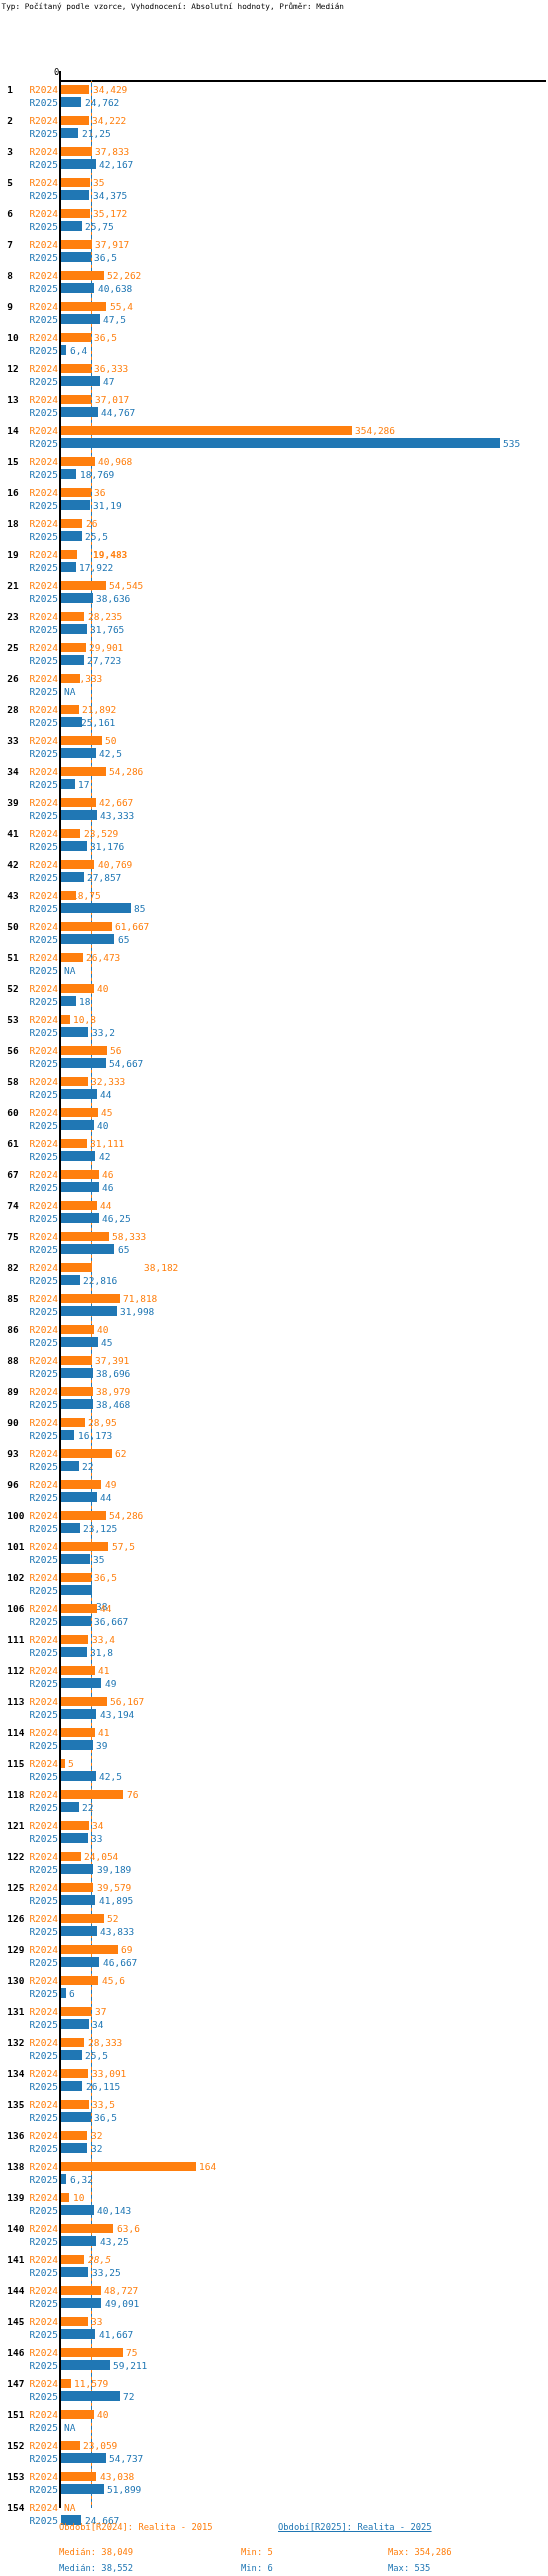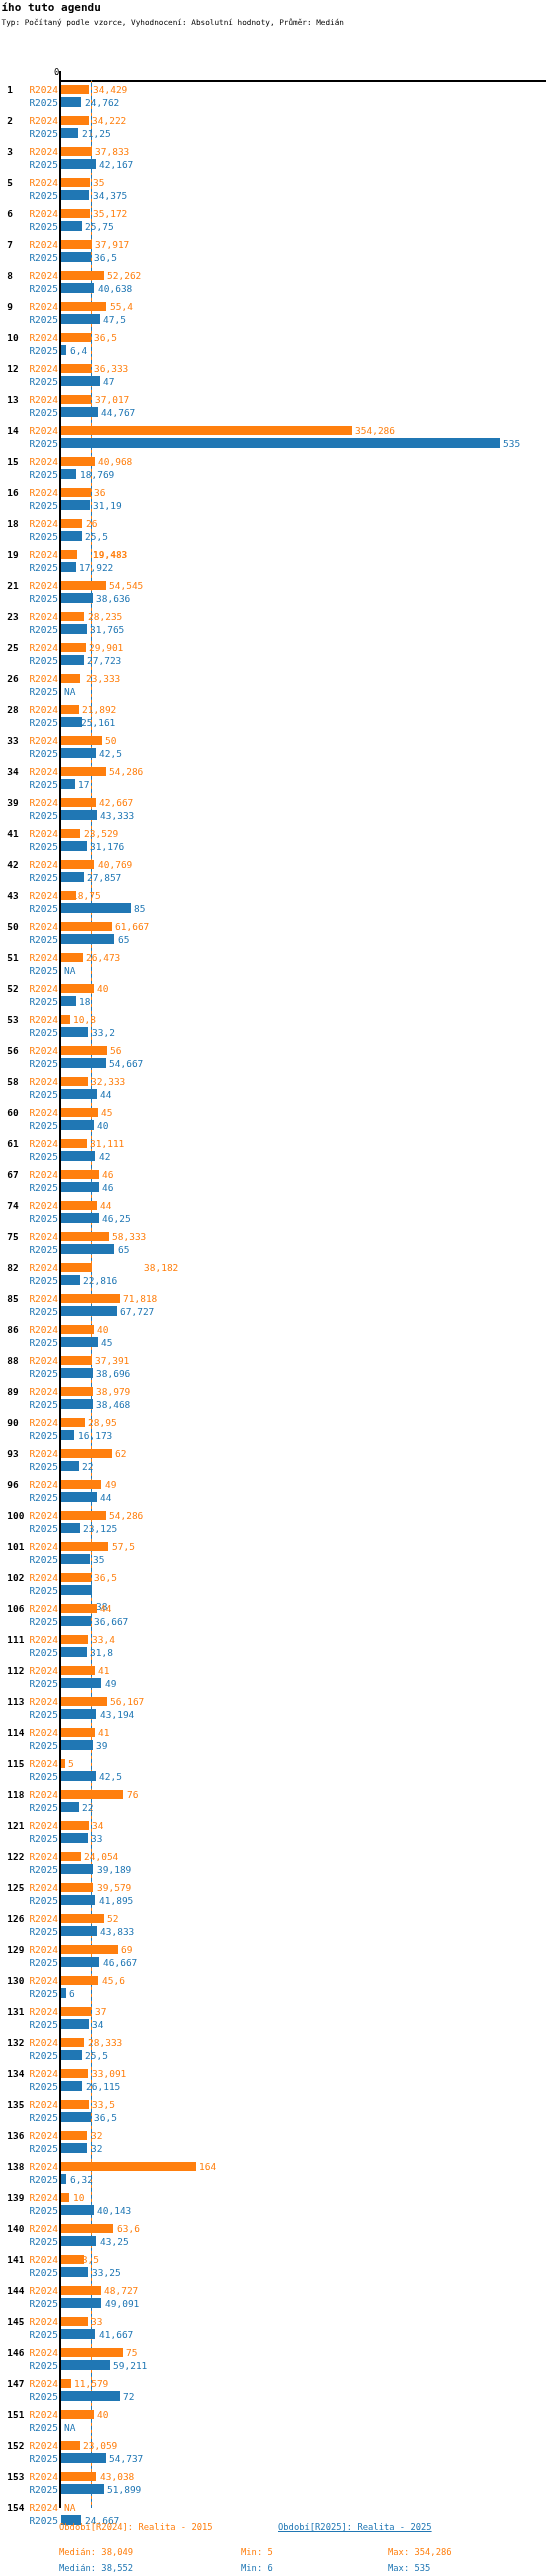--- a/index.html
+++ b/index.html
@@ -32,21 +32,20 @@
   .fitem{position:absolute;font-size:8.8px;line-height:11px;white-space:nowrap;}
   .c24{color:#ff7f0e;}
   .c25{color:#2077b4;}
 </style>
 </head>
 <body>
 
 <div class="page">
 
   <div class="header">
-    <div class="title-line">ího tuto agendu</div>
     <div class="meta-line">Typ: Počítaný podle vzorce, Vyhodnocení: Absolutní hodnoty, Průměr: Medián</div>
   </div>
 
   <div class="zero-label">0</div>
   <div class="tick0"></div>
   <div class="haxis"></div>
   <div class="vaxis"></div>
   <div class="median m24"></div>
   <div class="median m25"></div>
 
@@ -296,21 +295,21 @@
           <span class="slbl" style="color: rgb(32, 119, 180);">R2025</span>
           <div class="bar" style="left: 61px; width: 23px; background: rgb(32, 119, 180);"></div>
           <span class="bval" style="left: 87px; color: rgb(32, 119, 180);">27,723</span>
         </div>
       </div>
       <div class="grp">
         <span class="num">26</span>
         <div class="brow s0">
           <span class="slbl" style="color: rgb(255, 127, 14);">R2024</span>
           <div class="bar" style="left: 61px; width: 19px; background: rgb(255, 127, 14);"></div>
-          <span class="bval" style="left: 86px; color: rgb(255, 127, 14);">23,333</span>
+          <span class="bval" style="left: 68px; color: rgb(255, 127, 14);">23,333</span>
         </div>
         <div class="brow s1">
           <span class="slbl" style="color: rgb(32, 119, 180);">R2025</span>
           <span class="bval" style="left: 64px; color: rgb(32, 119, 180);">NA</span>
         </div>
       </div>
       <div class="grp">
         <span class="num">28</span>
         <div class="brow s0">
           <span class="slbl" style="color: rgb(255, 127, 14);">R2024</span>
@@ -559,21 +558,21 @@
       <div class="grp">
         <span class="num">85</span>
         <div class="brow s0">
           <span class="slbl" style="color: rgb(255, 127, 14);">R2024</span>
           <div class="bar" style="left: 61px; width: 59px; background: rgb(255, 127, 14);"></div>
           <span class="bval" style="left: 123px; color: rgb(255, 127, 14);">71,818</span>
         </div>
         <div class="brow s1">
           <span class="slbl" style="color: rgb(32, 119, 180);">R2025</span>
           <div class="bar" style="left: 61px; width: 56px; background: rgb(32, 119, 180);"></div>
-          <span class="bval" style="left: 120px; color: rgb(32, 119, 180);">67,727</span>
+          <span class="bval" style="left: 120px; color: rgb(32, 119, 180);">31,998</span>
         </div>
       </div>
       <div class="grp">
         <span class="num">86</span>
         <div class="brow s0">
           <span class="slbl" style="color: rgb(255, 127, 14);">R2024</span>
           <div class="bar" style="left: 61px; width: 33px; background: rgb(255, 127, 14);"></div>
           <span class="bval" style="left: 97px; color: rgb(255, 127, 14);">40</span>
         </div>
         <div class="brow s1">
@@ -957,21 +956,21 @@
           <span class="slbl" style="color: rgb(32, 119, 180);">R2025</span>
           <div class="bar" style="left: 61px; width: 35px; background: rgb(32, 119, 180);"></div>
           <span class="bval" style="left: 100px; color: rgb(32, 119, 180);">43,25</span>
         </div>
       </div>
       <div class="grp">
         <span class="num">141</span>
         <div class="brow s0">
           <span class="slbl" style="color: rgb(255, 127, 14);">R2024</span>
           <div class="bar" style="left: 61px; width: 23.4px; background: rgb(255, 127, 14);"></div>
-          <span class="bval" style="left: 76px; color: rgb(255, 127, 14);">28,5</span>
+          <span class="bval" style="left: 88px; color: rgb(255, 127, 14); font-style: italic;">28,5</span>
         </div>
         <div class="brow s1">
           <span class="slbl" style="color: rgb(32, 119, 180);">R2025</span>
           <div class="bar" style="left: 61px; width: 27px; background: rgb(32, 119, 180);"></div>
           <span class="bval" style="left: 92px; color: rgb(32, 119, 180);">33,25</span>
         </div>
       </div>
       <div class="grp">
         <span class="num">144</span>
         <div class="brow s0">

